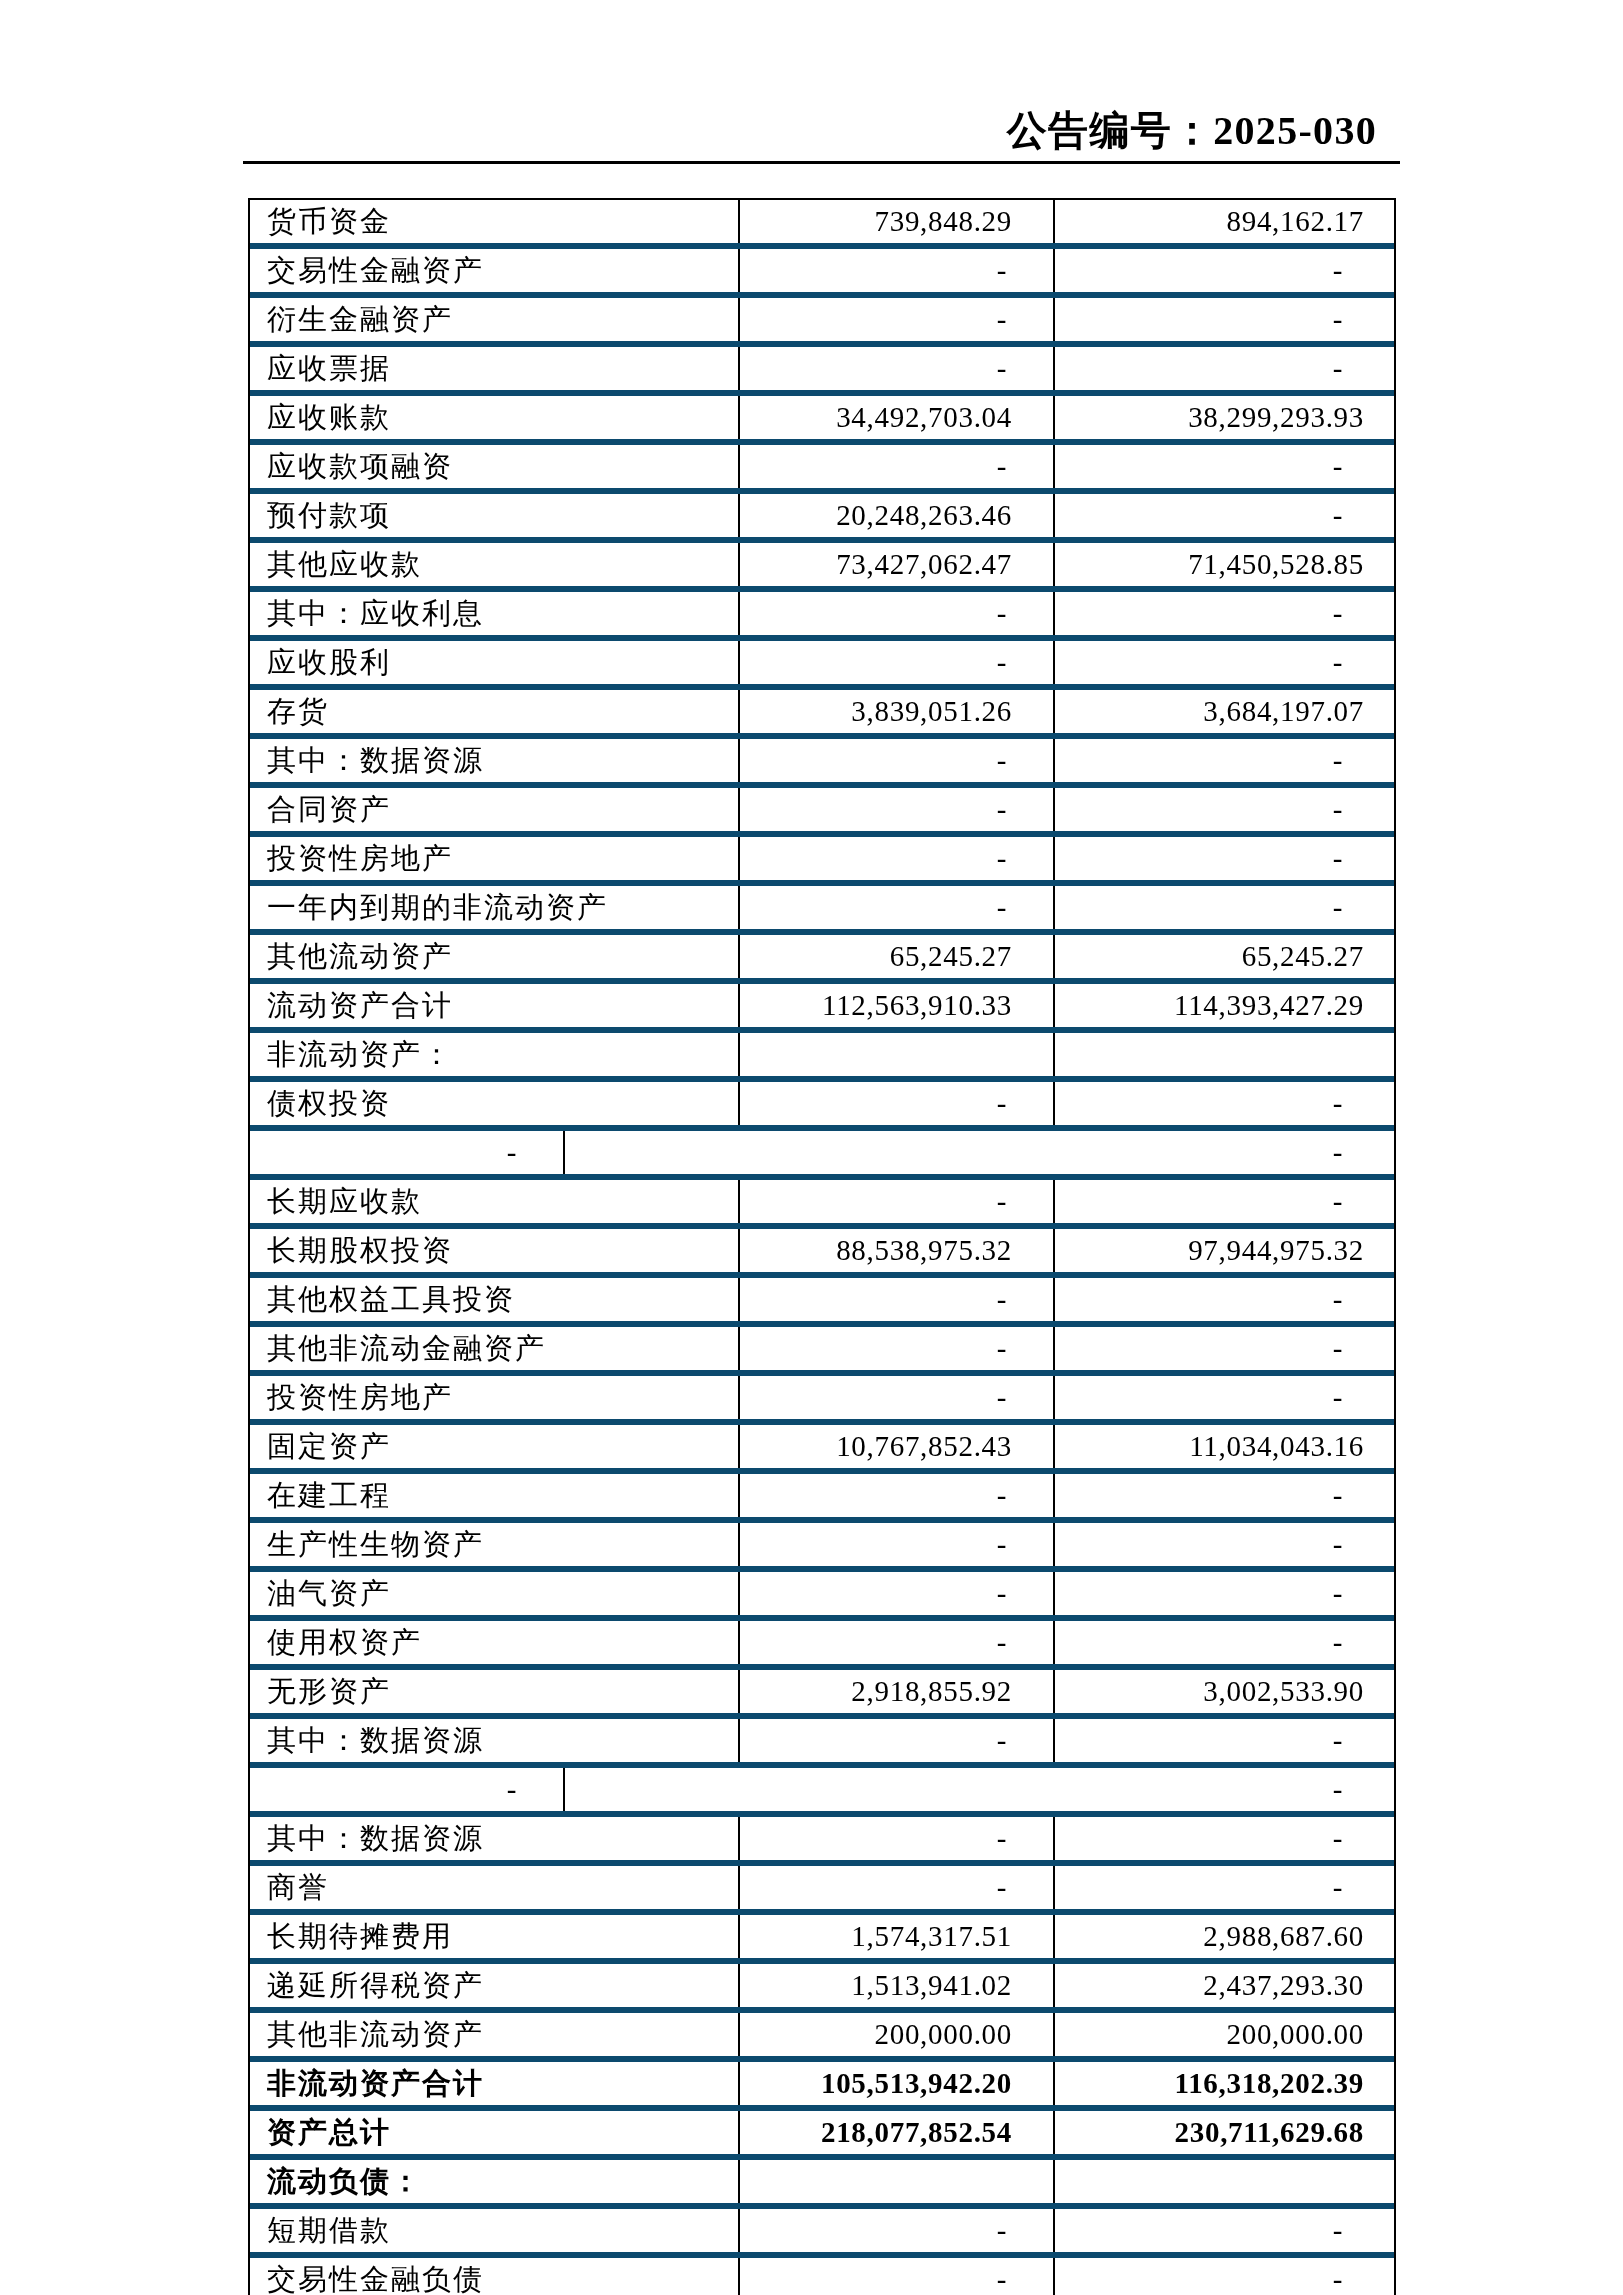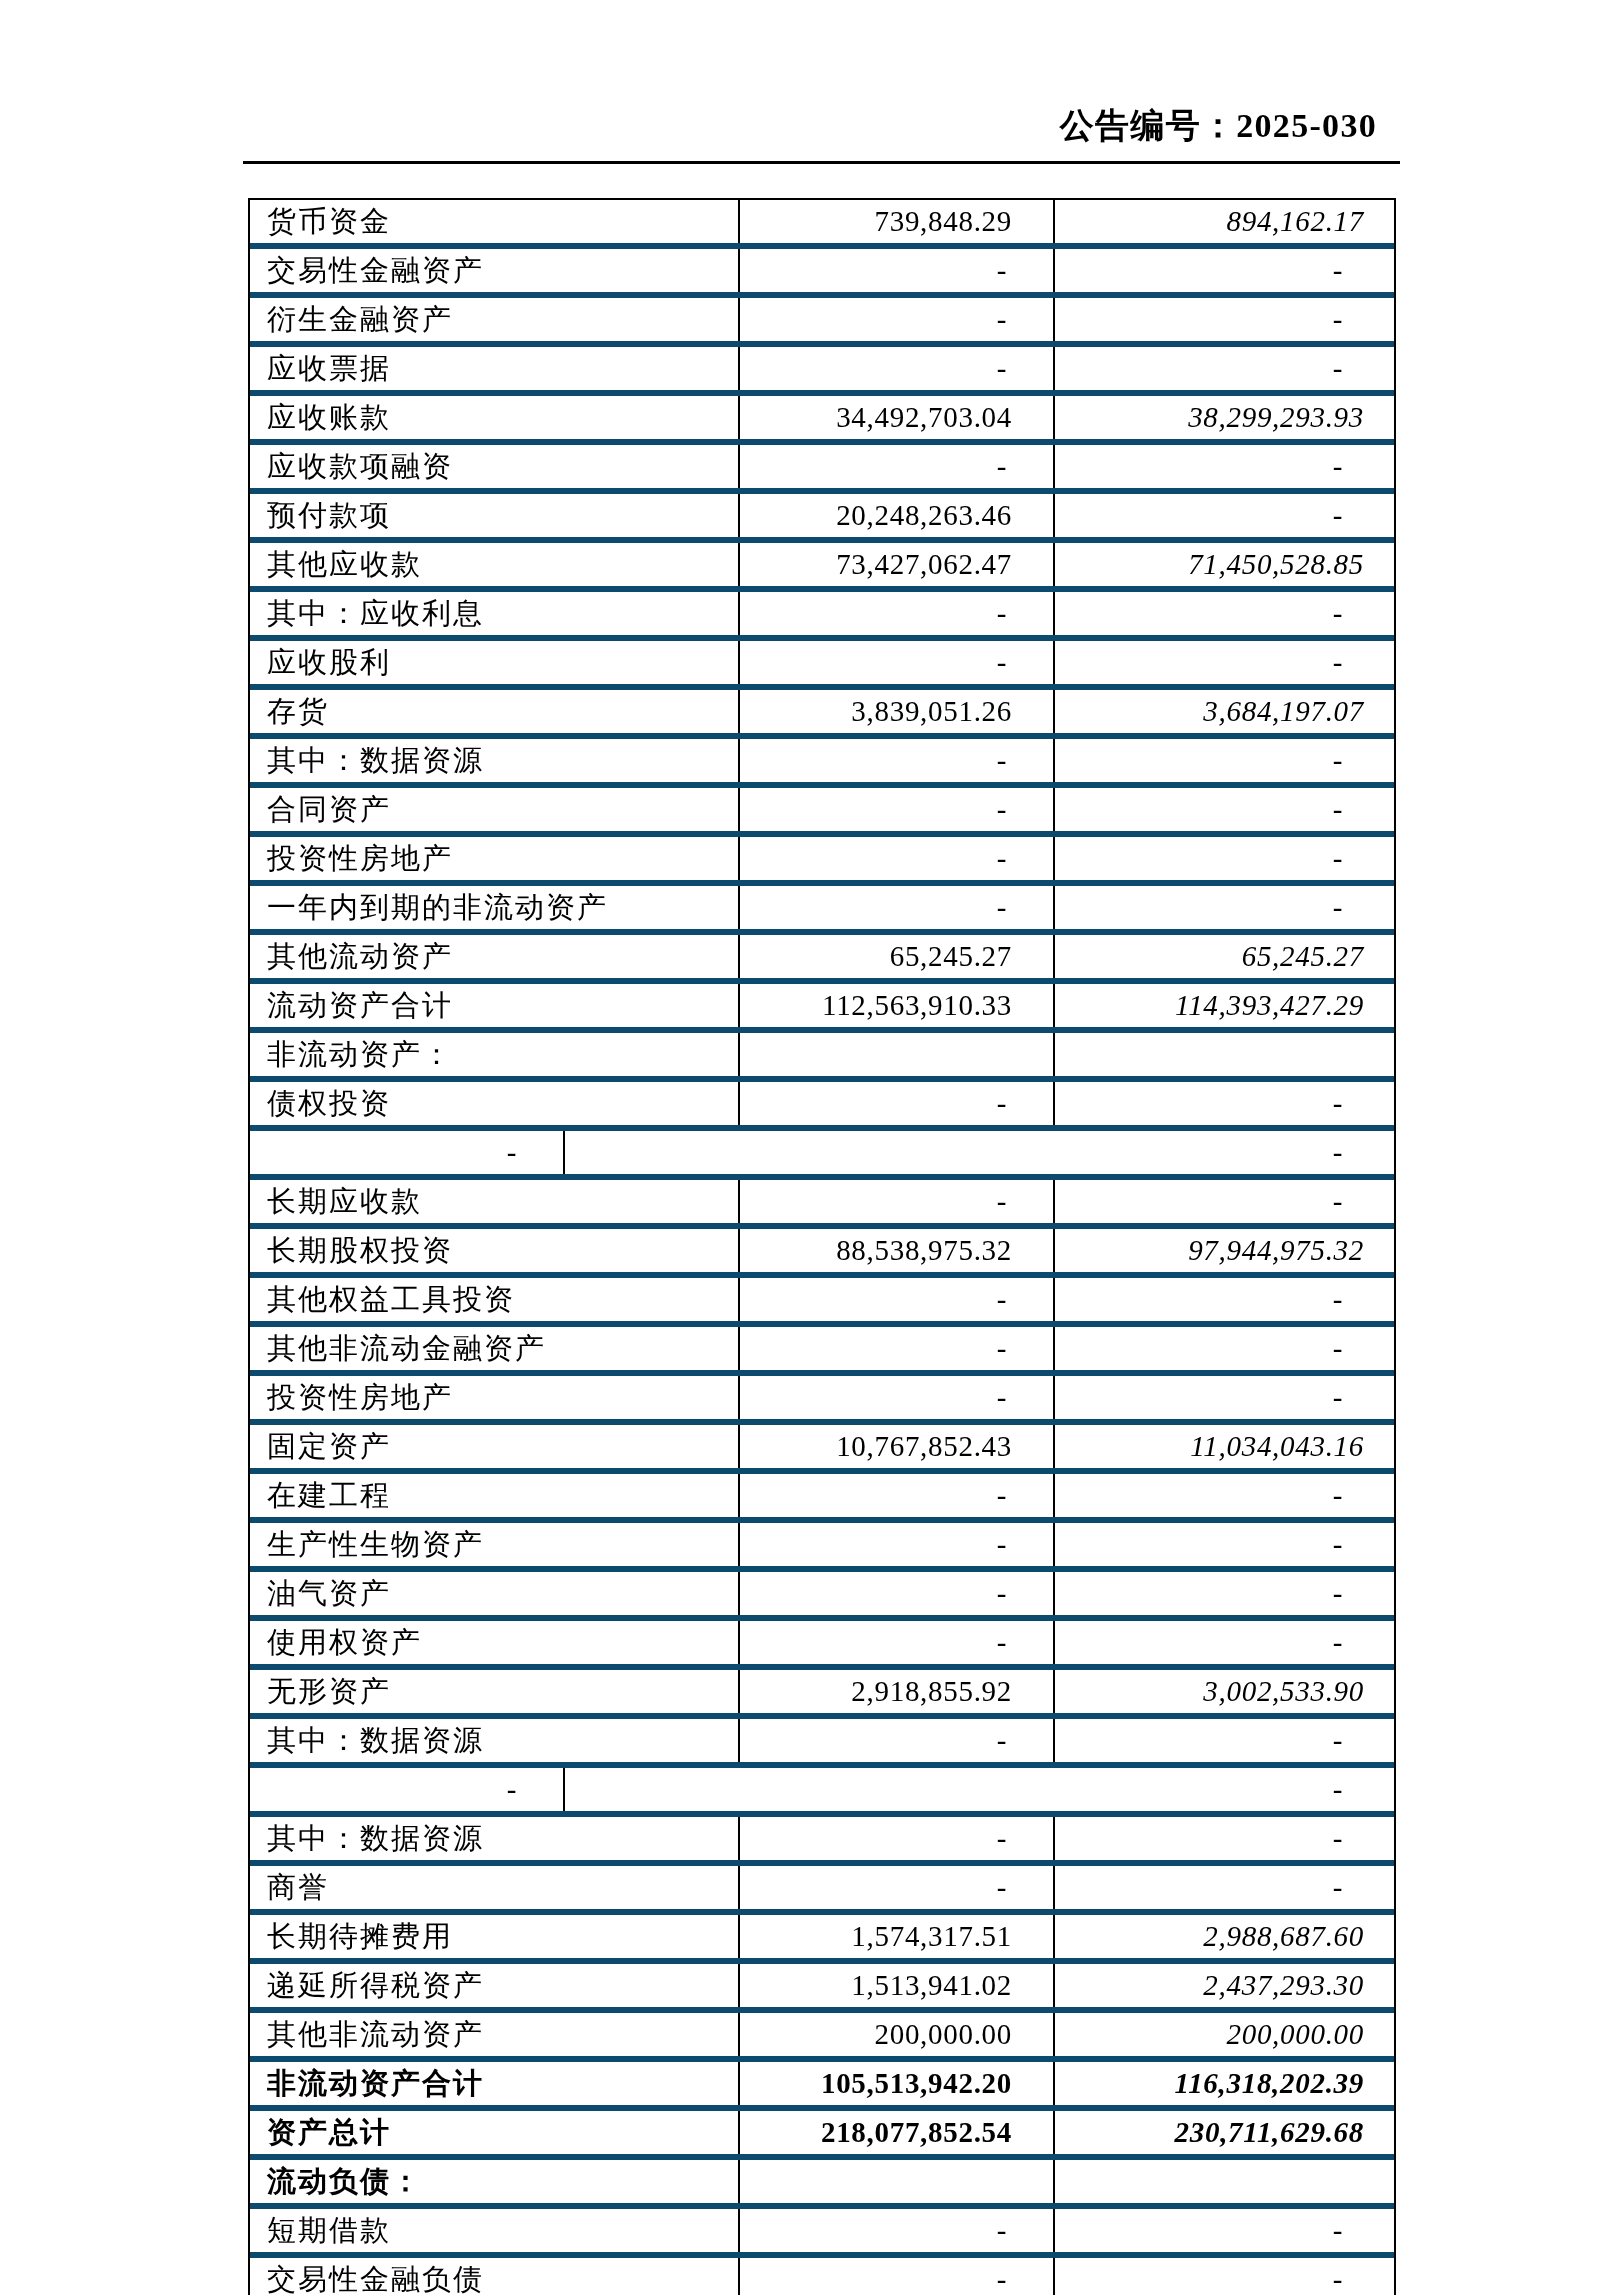--- a/index.html
+++ b/index.html
@@ -4,21 +4,21 @@
 <style>
   html,body{margin:0;padding:0;}
   body{
     width:1623px;height:2295px;background:#ffffff;color:#000;
     font-family:"Liberation Serif","DejaVu Serif",serif;
   }
   .page{position:relative;width:1623px;height:2295px;overflow:hidden;background:#fff;}
 
   .header-note{
     position:absolute;top:103px;right:246px;
-    font-size:34px;font-weight:bold;letter-spacing:1.3px;white-space:nowrap;
+    font-size:40px;font-weight:bold;letter-spacing:1.3px;white-space:nowrap;
   }
   .header-rule{
     position:absolute;left:243px;top:161px;width:1157px;height:2.6px;background:#000;
   }
 
   .table{
     position:absolute;left:248px;top:198px;width:1148px;
     border:2px solid #000;border-bottom-width:3.3px;box-sizing:border-box;
   }
   .tr{display:flex;height:43px;border-bottom:6px solid #0c4a6e;}
@@ -28,21 +28,21 @@
     font-size:29px;white-space:nowrap;overflow:hidden;
   }
   .td.label{
     width:490px;padding-left:17px;border-right:2px solid #000;letter-spacing:2px;
   }
   .td.v1{
     width:315px;border-right:2px solid #000;
     justify-content:flex-end;padding-right:41px;letter-spacing:0.7px;
   }
   .td.v2{
-    flex:1;justify-content:flex-end;padding-right:30px;letter-spacing:0.7px;font-style:italic;
+    flex:1;justify-content:flex-end;padding-right:30px;letter-spacing:0.7px;
   }
   .td.v1.dash{padding-right:46px;}
   .td.v2.dash{padding-right:51px;}
   .tr.bold .td{font-weight:bold;}
 </style>
 </head>
 <body>
 
 <div class="page">
   <div class="header-note">公告编号：2025-030</div>

